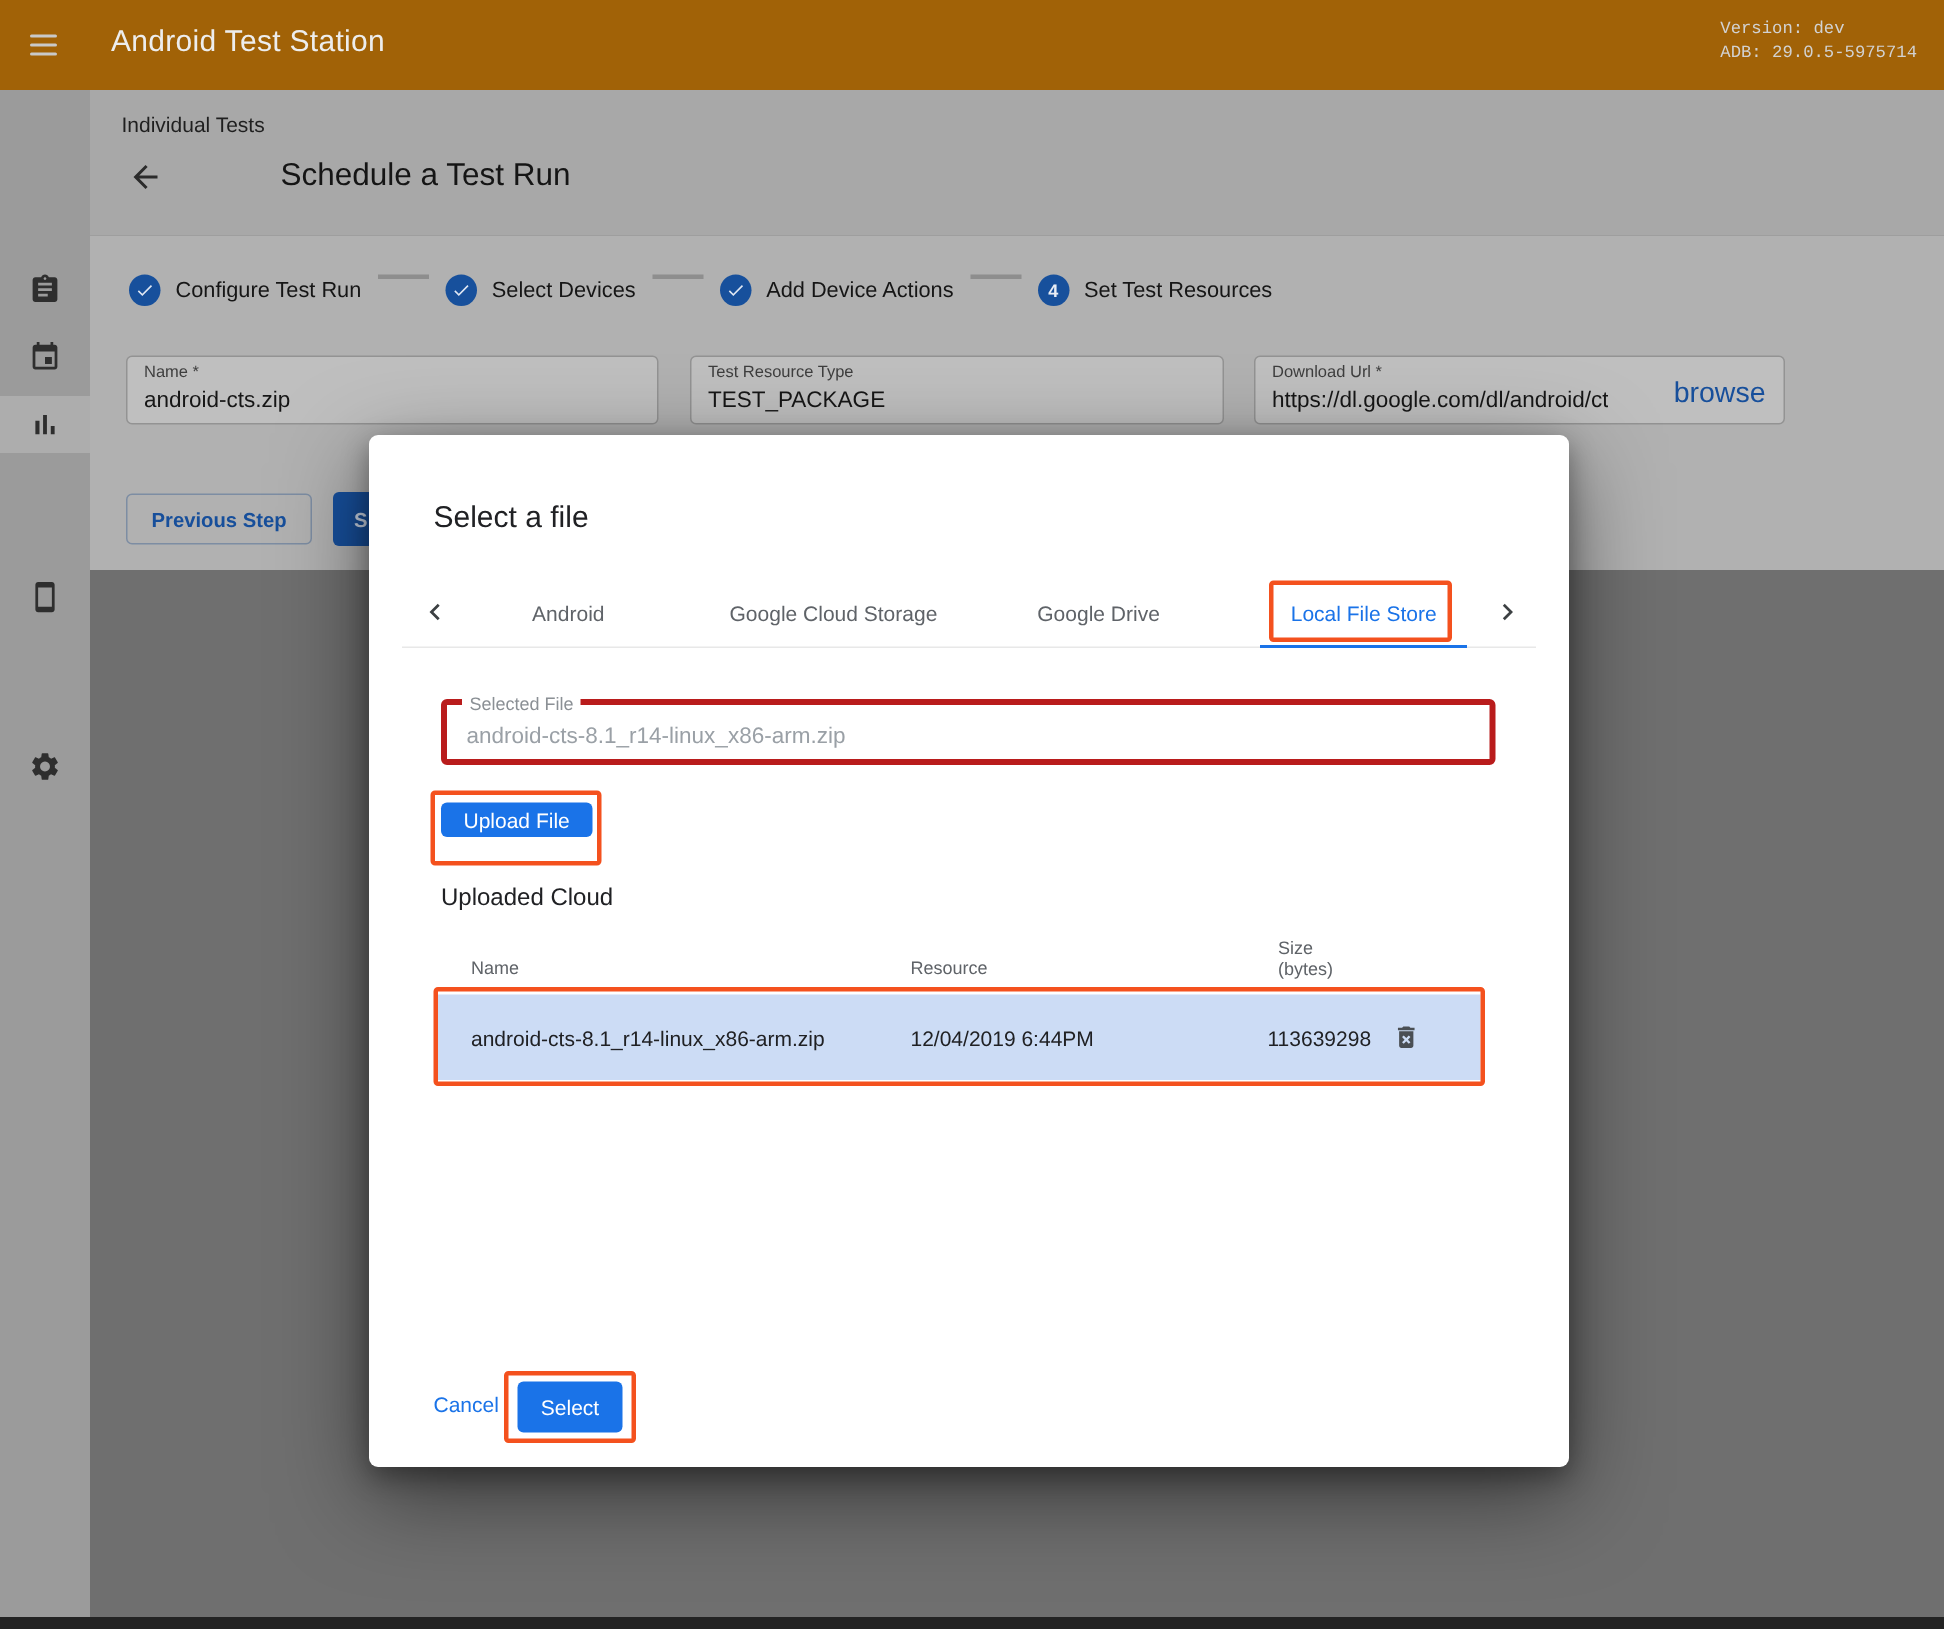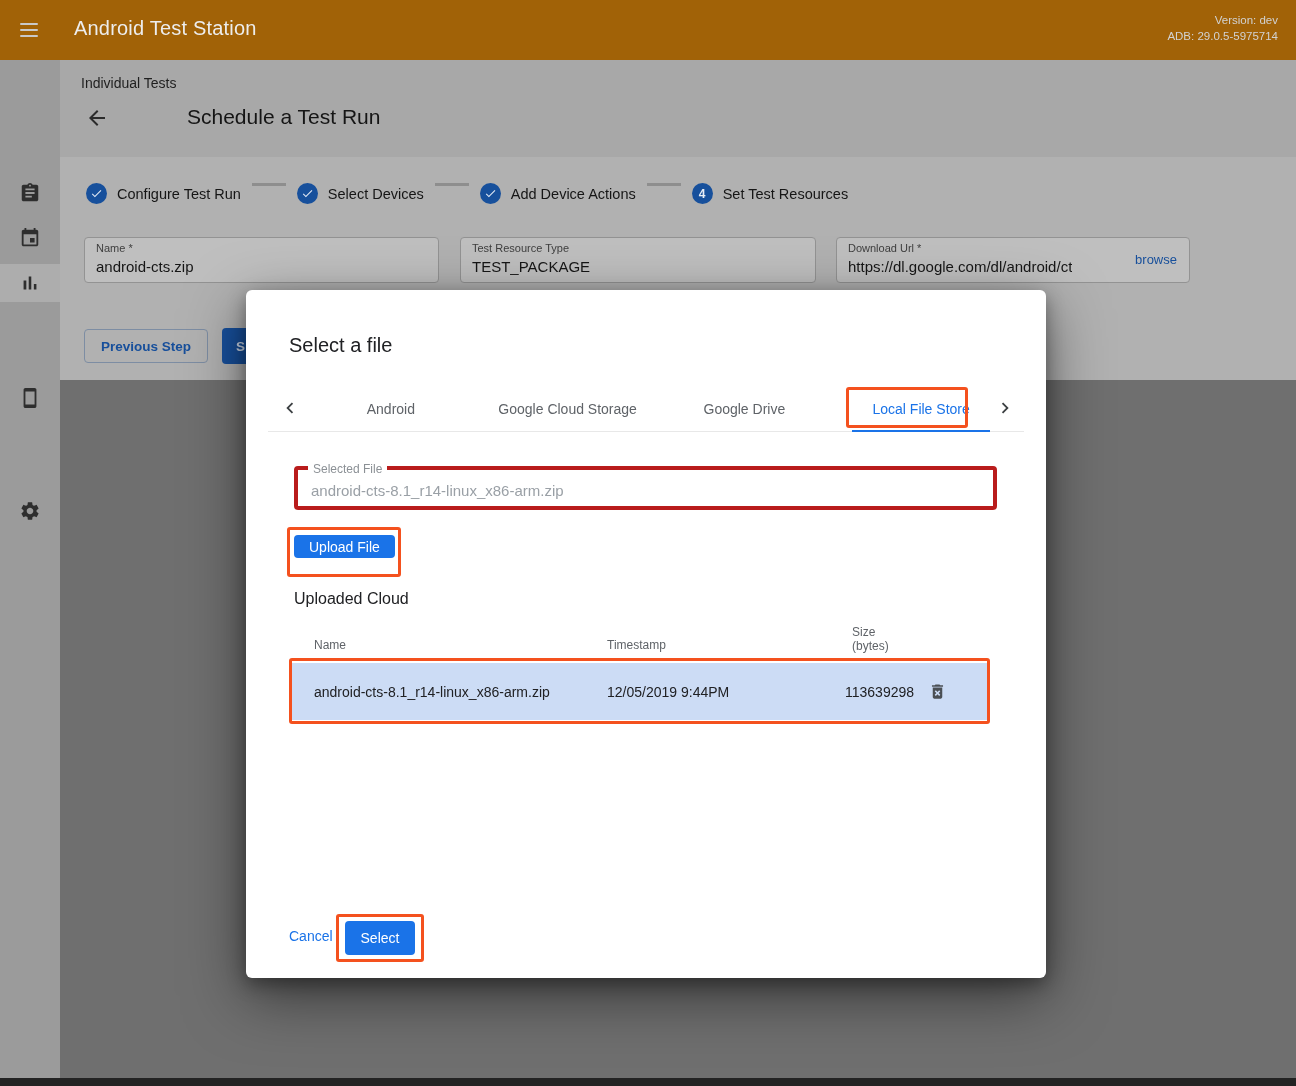--- a/index.html
+++ b/index.html
@@ -4,21 +4,21 @@
 <style>
   * { box-sizing: border-box; }
   body { margin: 0; background: #4a4a4a; font-family: "Liberation Sans", sans-serif; }
   .screen { position: relative; width: 1296px; height: 1086px; overflow: hidden; background: #6f6f6f; }
 
   
   .topbar { position: absolute; left: 0; top: 0; width: 1296px; height: 60px; background: #a16207; z-index: 2; }
   .hamburger { position: absolute; left: 20px; top: 23px; width: 18px; height: 14px; display: flex; flex-direction: column; justify-content: space-between; cursor: pointer; }
   .hamburger div { height: 2px; background: #c9c9c9; border-radius: 1px; }
   .topbar-title { position: absolute; left: 74px; top: 17px; font-size: 20px; color: #ededed; letter-spacing: .2px; }
-  .version-block { position: absolute; right: 18px; top: 12px; text-align: right; color: #d2d2d2; font-size: 11.5px; line-height: 16px; }
+  .version-block { position: absolute; right: 18px; top: 12px; text-align: left; color: #d2d2d2; font-size: 11.5px; line-height: 16px; font-family: Liberation Mono, monospace; }
 
   
   .sidebar { position: absolute; left: 0; top: 60px; width: 60px; height: 1026px; background: #9b9b9b; z-index: 2; }
   .side-item { position: absolute; left: 0; width: 60px; height: 38px; display: flex; align-items: center; justify-content: center; cursor: pointer; }
   .side-item svg { width: 22px; height: 22px; fill: #2e2e2e; }
   .side-item.selected { background: #adadad; }
 
   
   .main { position: absolute; left: 60px; top: 60px; width: 1236px; height: 1026px; }
   .page-head { position: absolute; left: 0; top: 0; width: 1236px; height: 97px; background: #a8a8a8; }
@@ -35,38 +35,38 @@
   .step-label { margin-left: 10px; font-size: 14.5px; color: #161616; font-weight: 500; white-space: nowrap; }
   .step-connector { width: 34px; height: 3px; background: #8e8e8e; margin: 0 11px; flex: none; }
 
   .field { position: absolute; top: 80px; height: 46px; background: #bfbfbf; border: 1px solid #939393; border-radius: 4px; cursor: text; }
   .field-label { position: absolute; left: 11px; top: 4px; font-size: 11px; color: #3e3e3e; }
   .field-value { position: absolute; left: 11px; top: 20px; font-size: 15px; color: #161616; white-space: nowrap; overflow: hidden; }
   .field-name { left: 24px; width: 355px; }
   .field-type { left: 400px; width: 356px; }
   .field-url  { left: 776px; width: 354px; }
   .field-url .field-value { max-width: 248px; }
-  .browse-link { position: absolute; right: 12px; top: 14px; font-size: 13px; color: #174f9b; font-weight: 500; cursor: pointer; background: none; border: none; padding: 0; }
+  .browse-link { position: absolute; right: 12px; top: 14px; font-size: 19px; color: #174f9b; font-weight: 500; cursor: pointer; background: none; border: none; padding: 0; }
 
   .prev-btn { position: absolute; left: 24px; top: 172px; height: 34px; padding: 0 16px; border: 1px solid #7d8da3; border-radius: 4px; background: transparent; color: #174f9b; font-size: 13.5px; font-weight: 600; display: flex; align-items: center; cursor: pointer; }
   .next-btn { position: absolute; left: 162px; top: 171px; height: 36px; width: 120px; border: none; border-radius: 4px; background: #174f9b; color: #cdd8e8; font-size: 13.5px; font-weight: 600; display: flex; align-items: center; padding-left: 14px; cursor: pointer; }
 
   .bottom-strip { position: absolute; left: 0; top: 1078px; width: 1296px; height: 8px; background: #232323; z-index: 3; }
 
   
   .backdrop { position: absolute; left: 0; top: 0; width: 1296px; height: 1086px; background: rgba(0,0,0,0); z-index: 5; }
   .dialog { position: absolute; left: 246px; top: 290px; width: 800px; height: 688px; background: #fff; border-radius: 6px; box-shadow: 0 18px 60px rgba(0,0,0,.5), 0 6px 18px rgba(0,0,0,.35); z-index: 10; }
   .dialog-title { position: absolute; left: 43px; top: 44px; font-size: 20px; color: #202124; }
 
   .tabbar { position: absolute; left: 22px; top: 95px; width: 756px; height: 47px; border-bottom: 1px solid #e8e8e8; }
   .tab-chevron { position: absolute; top: 12px; width: 22px; height: 22px; background: none; border: none; padding: 0; cursor: pointer; }
   .tab-chevron svg { width: 22px; height: 22px; fill: #3c4043; }
   .tab-chevron.left { left: 11px; }
   .tab-chevron.right { left: 726px; }
-  .tabs { position: absolute; left: 50px; top: 0; width: 676px; height: 47px; display: flex; gap: 31px; }
+  .tabs { position: absolute; left: 38px; top: 0; width: 676px; height: 47px; display: flex; gap: 31px; }
   .tab { flex: 1; display: flex; align-items: center; justify-content: center; font-size: 14px; font-weight: 500; color: #5f6368; cursor: pointer; position: relative; }
   .tab.selected { color: #1a73e8; }
   .tab.selected::after { content: ""; position: absolute; left: 4px; right: 4px; bottom: 0; height: 2px; background: #1a73e8; }
 
   .sel-file-field { position: absolute; left: 48px; top: 176px; width: 703px; height: 44px; border: 4px solid #b91c1c; border-radius: 4px; cursor: default; text-decoration: underline; }
   .sel-file-label { position: absolute; left: 10px; top: -8px; background: #fff; padding: 0 5px; font-size: 12px; color: #8b9095; }
   .sel-file-value { position: absolute; left: 13px; top: 12px; font-size: 15px; color: #9aa0a6; white-space: nowrap; }
 
   .upload-btn { position: absolute; left: 48px; top: 245px; height: 23px; padding: 0 15px; background: #1a73e8; border: none; border-radius: 4px; color: #fff; font-size: 14px; font-weight: 500; cursor: pointer; }
 
@@ -238,29 +238,29 @@
       <div class="sel-file-value">android-cts-8.1_r14-linux_x86-arm.zip</div>
     </div>
 
     <button class="upload-btn">Upload File</button>
 
     <div class="uploaded-title">Uploaded Cloud</div>
 
     <div class="files-table">
       <div class="thead">
         <div class="th th-name">Name</div>
-        <div class="th th-time">Timestamp</div>
+        <div class="th th-time">Resource</div>
         <div class="th th-size">
           <div>Size</div>
           <div>(bytes)</div>
         </div>
       </div>
       <div class="row selected">
         <div class="cell cell-name">android-cts-8.1_r14-linux_x86-arm.zip</div>
-        <div class="cell cell-time">12/05/2019 9:44PM</div>
+        <div class="cell cell-time">12/04/2019 6:44PM</div>
         <div class="cell cell-size">113639298</div>
         <button class="del-btn">
           <svg viewBox="0 0 24 24">
               <path d="M6 19c0 1.1.9 2 2 2h8c1.1 0 2-.9 2-2V7H6v12zM8.46 11.88l1.41-1.41L12 12.59l2.12-2.12 1.41 1.41L13.41 14l2.12 2.12-1.41 1.41L12 15.41l-2.12 2.12-1.41-1.41L10.59 14l-2.13-2.12zM15.5 4l-1-1h-5l-1 1H5v2h14V4z"></path>
             </svg>
         </button>
       </div>
     </div>
 
     <button class="cancel-btn">Cancel</button>

